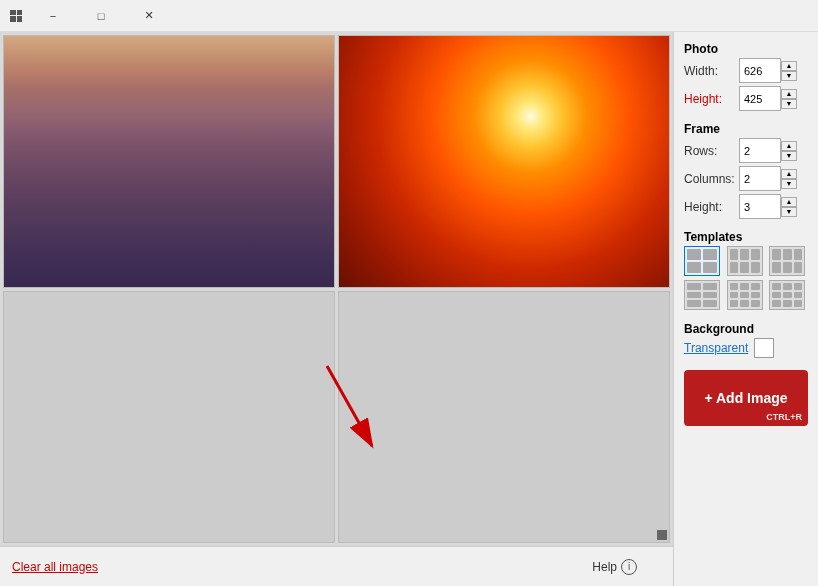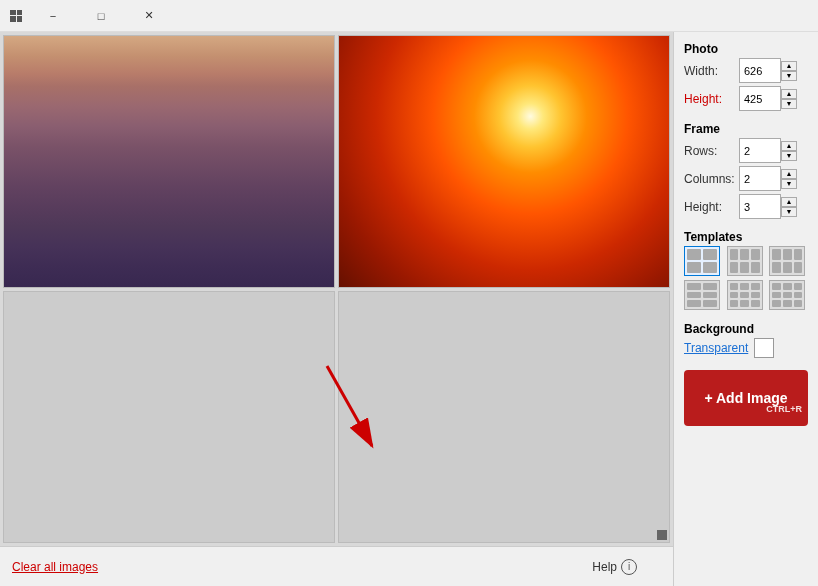--- a/index.html
+++ b/index.html
@@ -321,21 +321,21 @@
       position: relative;
     }
     .add-image-label {
       font-size: 14px;
       font-weight: bold;
     }
     .add-image-shortcut {
       font-size: 9px;
       opacity: 0.85;
       position: absolute;
-      bottom: 12px;
+      bottom: 4px;
       right: 6px;
     }
 
     
     .grid-icon {
       display: grid;
       grid-template-columns: 1fr 1fr;
       gap: 1px;
       width: 12px;
       height: 12px;

